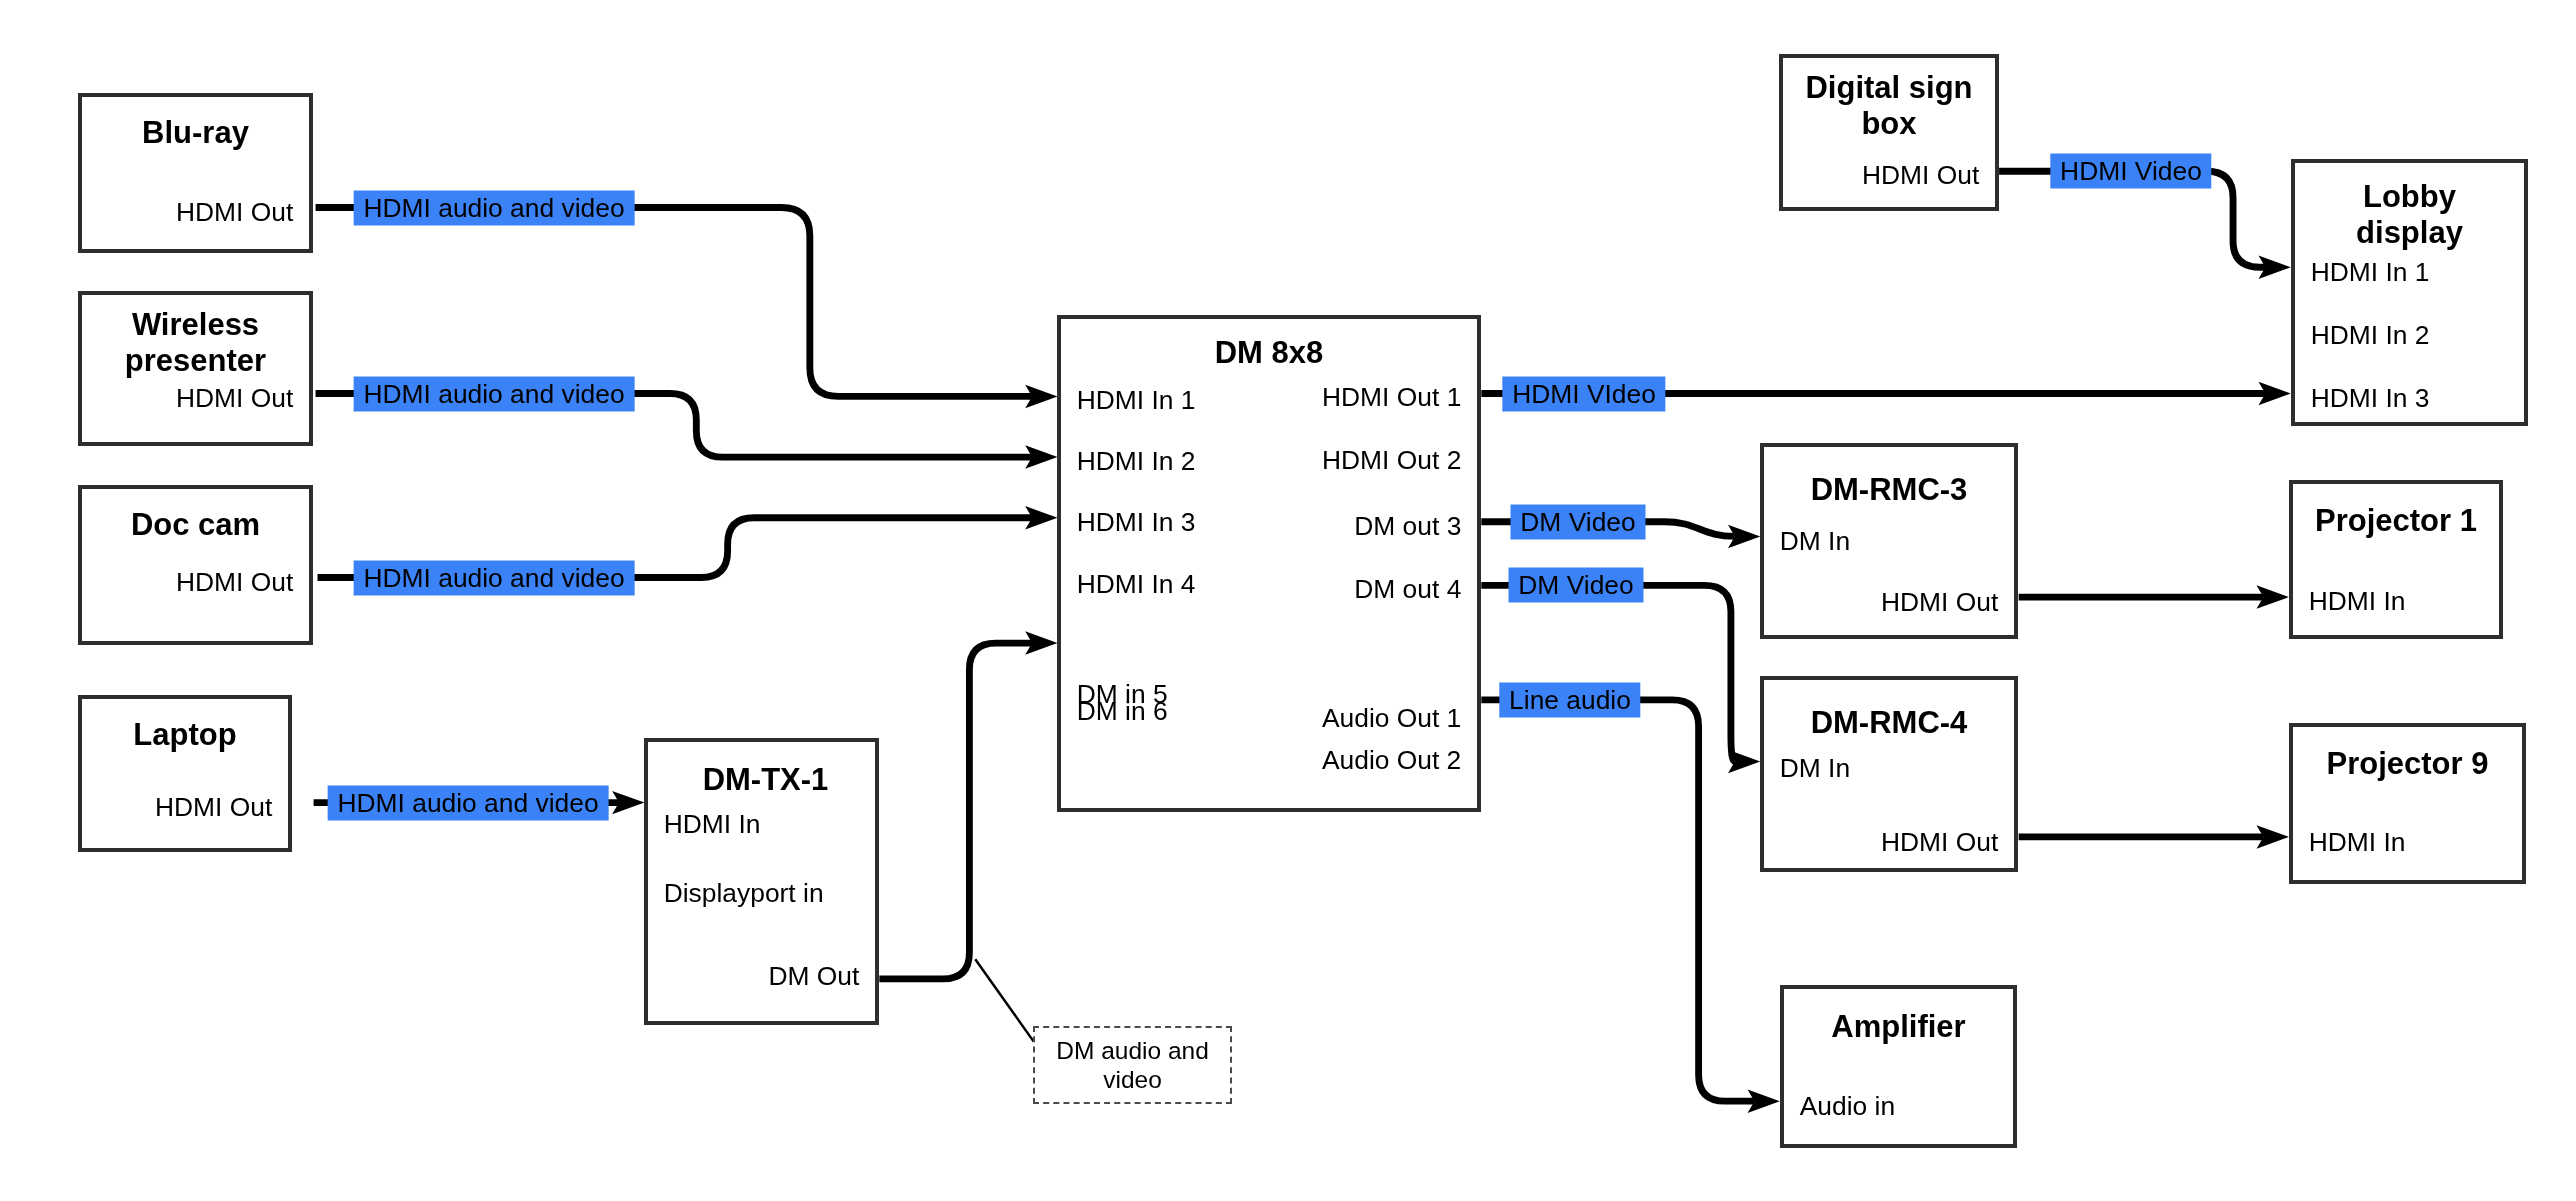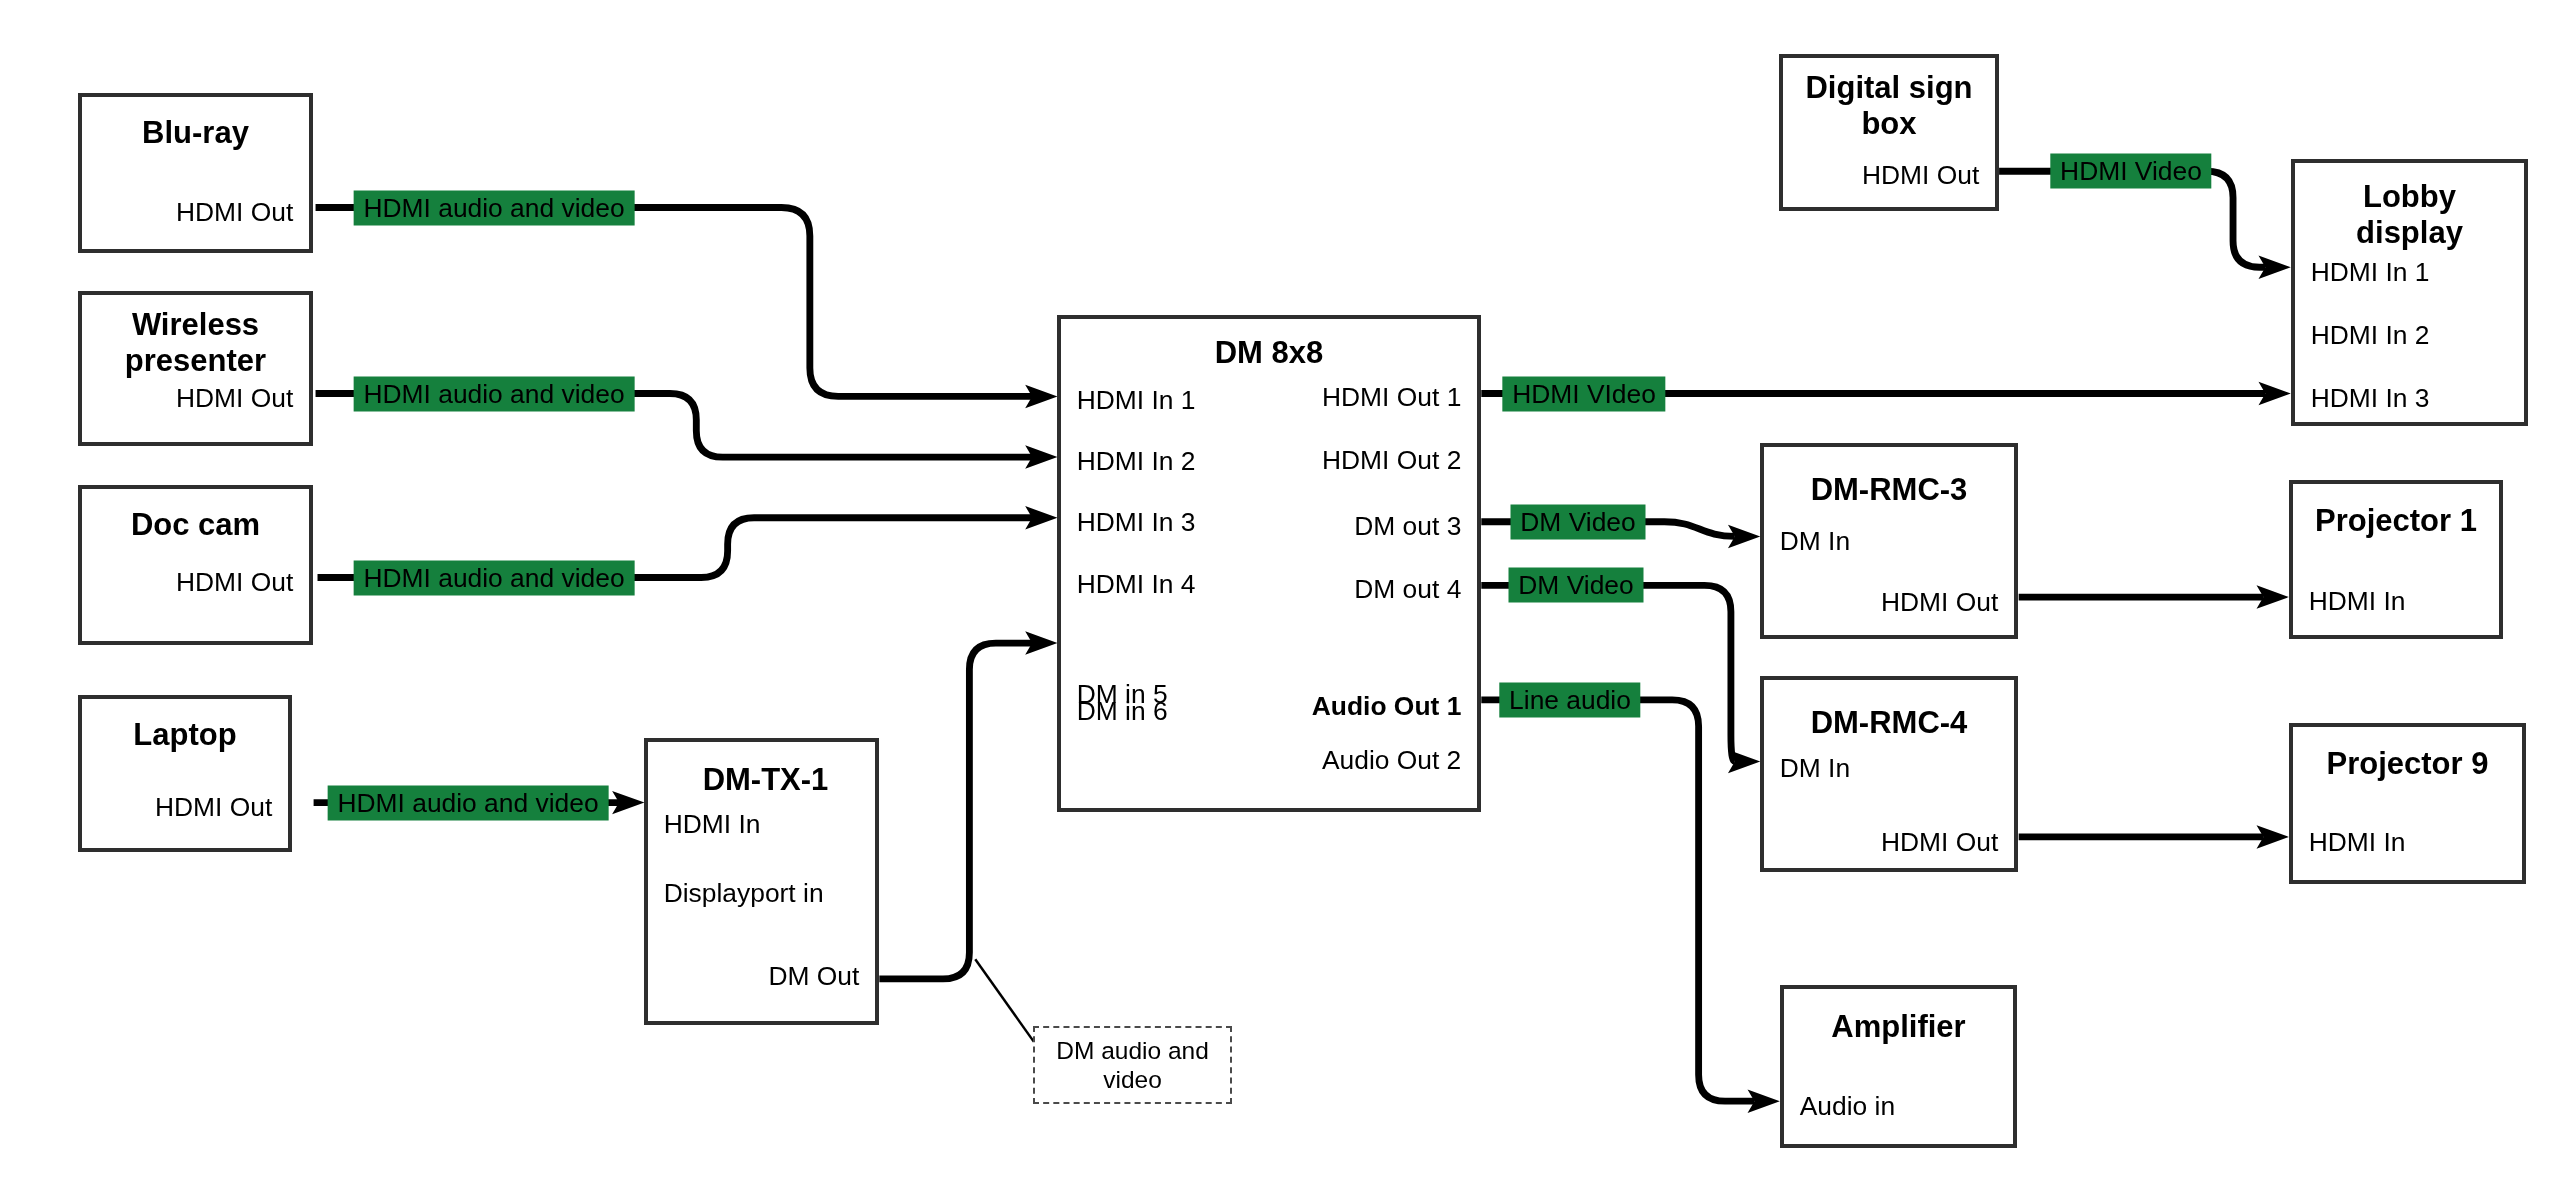--- a/index.html
+++ b/index.html
@@ -17,21 +17,21 @@
     font-weight:bold;font-size:31px;line-height:36px;white-space:pre-line;
   }
   .port{
     position:absolute;left:0;right:0;padding:0 15.7px;
     font-size:26.4px;line-height:26.4px;transform:translateY(-50%);white-space:nowrap;
   }
   .port.right{text-align:right;}
   .port.left{text-align:left;}
   .clabel{
     position:absolute;transform:translate(-50%,-50%);
-    background:#15803d;padding:2px 9.8px;font-size:26.4px;white-space:nowrap;
+    background:#3b82f6;padding:2px 9.8px;font-size:26.4px;white-space:nowrap;
   }
   .callout{
     position:absolute;box-sizing:border-box;border:2px dashed #4a4a4a;background:#fff;
     display:flex;align-items:center;justify-content:center;
     text-align:center;font-size:24.5px;line-height:29px;white-space:pre-line;
   }
 </style>
 </head>
 <body>
 
@@ -102,21 +102,21 @@
     <div class="port left" style="top:81px;">HDMI In 1</div>
     <div class="port left" style="top:142px;">HDMI In 2</div>
     <div class="port left" style="top:203px;">HDMI In 3</div>
     <div class="port left" style="top:265px;">HDMI In 4</div>
     <div class="port left" style="top:328px;margin-top:47px;">DM in 5</div>
     <div class="port left" style="top:392px;">DM in 6</div>
     <div class="port right" style="top:78px;">HDMI Out 1</div>
     <div class="port right" style="top:141px;">HDMI Out 2</div>
     <div class="port right" style="top:207px;">DM out 3</div>
     <div class="port right" style="top:270px;">DM out 4</div>
-    <div class="port right" style="top:387px;font-weight:bold;">Audio Out 1</div>
+    <div class="port right" style="top:399px;">Audio Out 1</div>
     <div class="port right" style="top:441px;padding-left:19px;">Audio Out 2</div>
   </div>
 
   <div class="node" style="left:1779px;top:54px;width:220px;height:157px;">
     <div class="title" style="top:11.7px;">Digital sign
 box</div>
     <div class="port right" style="top:117px;">HDMI Out</div>
   </div>
 
   <div class="node" style="left:2291px;top:159px;width:237px;height:267px;">

